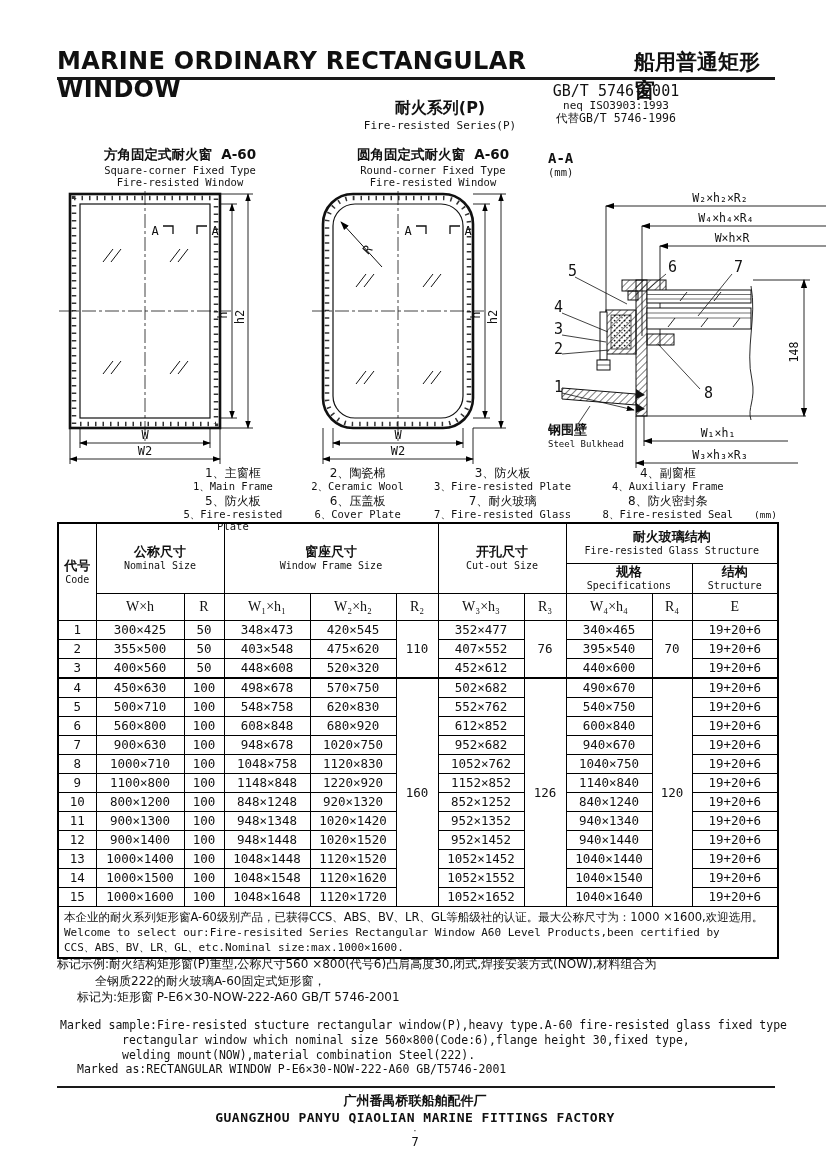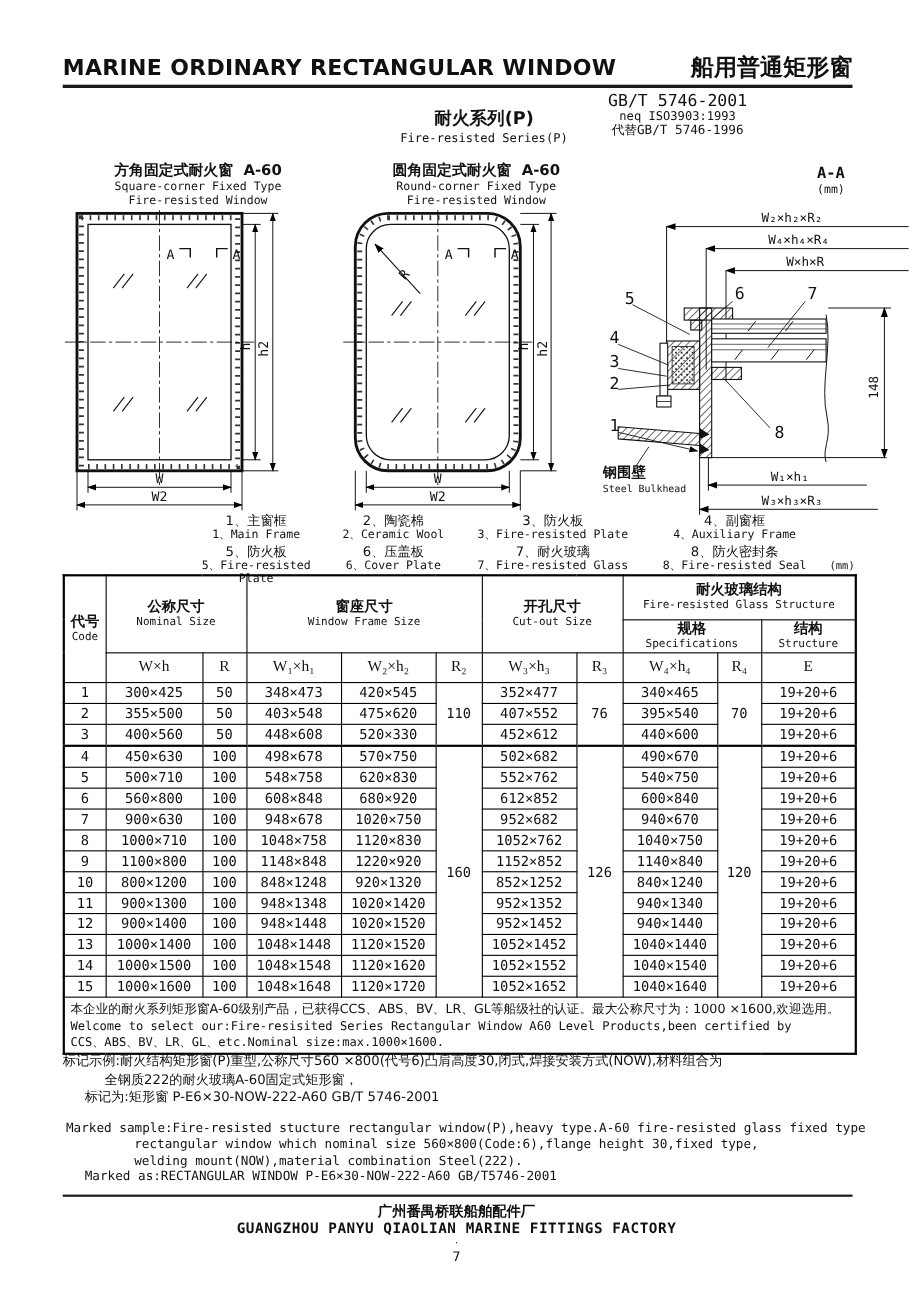--- a/index.html
+++ b/index.html
@@ -2,38 +2,38 @@
 <html><head>
 <meta charset="utf-8">
 <style>
   html,body{margin:0;padding:0;}
   body{width:830px;height:1175px;background:#fff;color:#111;position:relative;
        font-family:"DejaVu Sans","Liberation Sans",sans-serif;-webkit-font-smoothing:antialiased;}
   .abs{position:absolute;}
   .mono{font-family:"DejaVu Sans Mono","Liberation Mono",monospace;}
   
   .title-row{left:57px;top:47px;width:718px;display:flex;justify-content:space-between;align-items:baseline;}
-  .title-en{font-size:20px;font-weight:700;letter-spacing:.3px;}
+  .title-en{font-size:24px;font-weight:700;letter-spacing:.3px;}
   .title-cn{font-size:21px;font-weight:600;}
   .hdr-rule{left:57px;top:77px;width:718px;height:3px;background:#1a1a1a;}
   .standards{left:457px;top:83px;width:318px;text-align:center;line-height:1.12;}
   .std1{font-size:15px;}
   .std2{font-size:11px;}
   .std3{font-size:11.5px;}
   .series{left:0;top:98px;width:830px;text-align:center;margin-left:25px;}
   .series-cn{font-size:16px;font-weight:600;}
   .series-en{font-size:11px;}
   
   .diag{width:250px;text-align:center;}
   .diag-sq{left:55px;top:146px;}
   .diag-rd{left:308px;top:146px;}
   .dt-cn{font-size:13.5px;font-weight:600;white-space:pre;}
   .dt-en{font-size:10.5px;line-height:12px;}
   .diag svg{display:block;margin-top:3px;}
-  .sec-title{left:548px;top:150px;width:220px;text-align:right;}
+  .sec-title{left:548px;top:150px;width:220px;text-align:left;}
   .sec-aa{font-size:14px;font-weight:700;}
   .sec-mm{font-size:10.5px;}
   svg text{fill:#111;}
   .dimtx{font-size:11.5px;font-family:"DejaVu Sans Mono","Liberation Mono",monospace;}
   .lbltx{font-size:12px;font-family:"DejaVu Sans Mono","Liberation Mono",monospace;}
   .callout{font-size:15px;font-family:"DejaVu Sans Mono","Liberation Mono",monospace;}
   
   .legend{left:172px;top:466px;width:580px;}
   .legend-row{display:grid;grid-template-columns:21% 22% 28% 29%;margin-bottom:2px;}
   .legend-item{text-align:center;}
@@ -431,21 +431,21 @@
           <td>475×620</td>
           <td>407×552</td>
           <td>395×540</td>
           <td>19+20+6</td>
         </tr>
         <tr>
           <td>3</td>
           <td>400×560</td>
           <td>50</td>
           <td>448×608</td>
-          <td>520×330</td>
+          <td>520×320</td>
           <td>452×612</td>
           <td>440×600</td>
           <td>19+20+6</td>
         </tr>
         <tr class="group-sep">
           <td>4</td>
           <td>450×630</td>
           <td>100</td>
           <td>498×678</td>
           <td>570×750</td>

